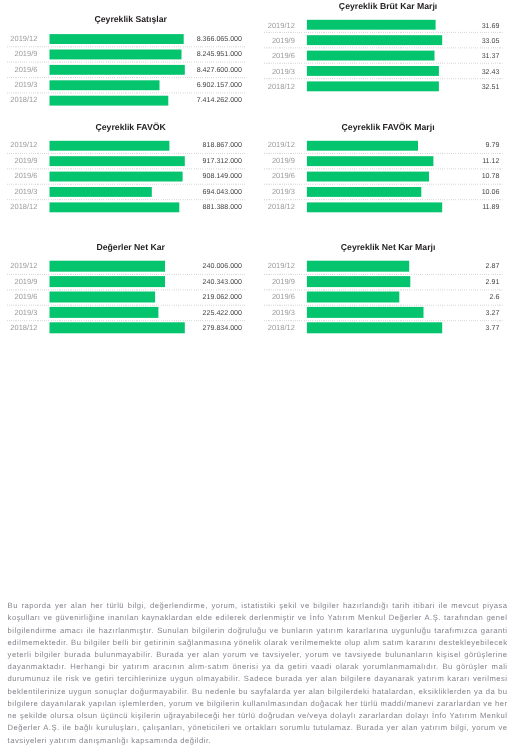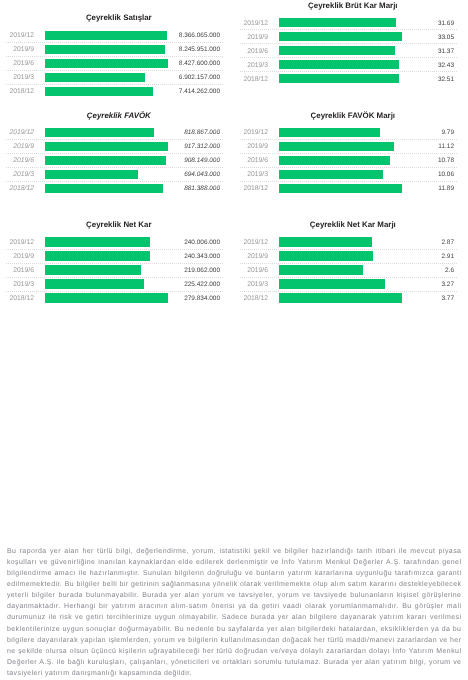--- a/index.html
+++ b/index.html
@@ -87,21 +87,21 @@
           <span class="rval">32.43</span>
         </div>
         <div class="grid" style="top: 55.5px;"></div>
         <div class="row" style="top: 56px;">
           <span class="rlabel">2018/12</span>
           <span class="rbar" style="width: 120.99px;"></span>
           <span class="rval">32.51</span>
         </div>
       </div>
     </div>
-    <div class="panel" style="left: 0px; top: 110.15px; font-style: italic;">
+    <div class="panel" style="left: 0px; top: 110.15px;">
       <div class="ptitle">Çeyreklik FAVÖK</div>
       <div class="rows">
         <div class="row" style="top: 0px;">
           <span class="rlabel">2019/12</span>
           <span class="rbar" style="width: 109.8px;"></span>
           <span class="rval">818.867.000</span>
         </div>
         <div class="grid" style="top: 13.5px;"></div>
         <div class="row" style="top: 14px;">
           <span class="rlabel">2019/9</span>
@@ -156,21 +156,21 @@
         </div>
         <div class="grid" style="top: 55.5px;"></div>
         <div class="row" style="top: 56px;">
           <span class="rlabel">2018/12</span>
           <span class="rbar" style="width: 123px;"></span>
           <span class="rval">11.89</span>
         </div>
       </div>
     </div>
     <div class="panel" style="left: 0px; top: 219.75px;">
-      <div class="ptitle">Çeyreklik Net Kar</div>
+      <div class="ptitle">Değerler Net Kar</div>
       <div class="rows">
         <div class="row" style="top: 0px;">
           <span class="rlabel">2019/12</span>
           <span class="rbar" style="width: 105.494px;"></span>
           <span class="rval">240.006.000</span>
         </div>
         <div class="grid" style="top: 13.5px;"></div>
         <div class="row" style="top: 14px;">
           <span class="rlabel">2019/9</span>
           <span class="rbar" style="width: 105.642px;"></span>

